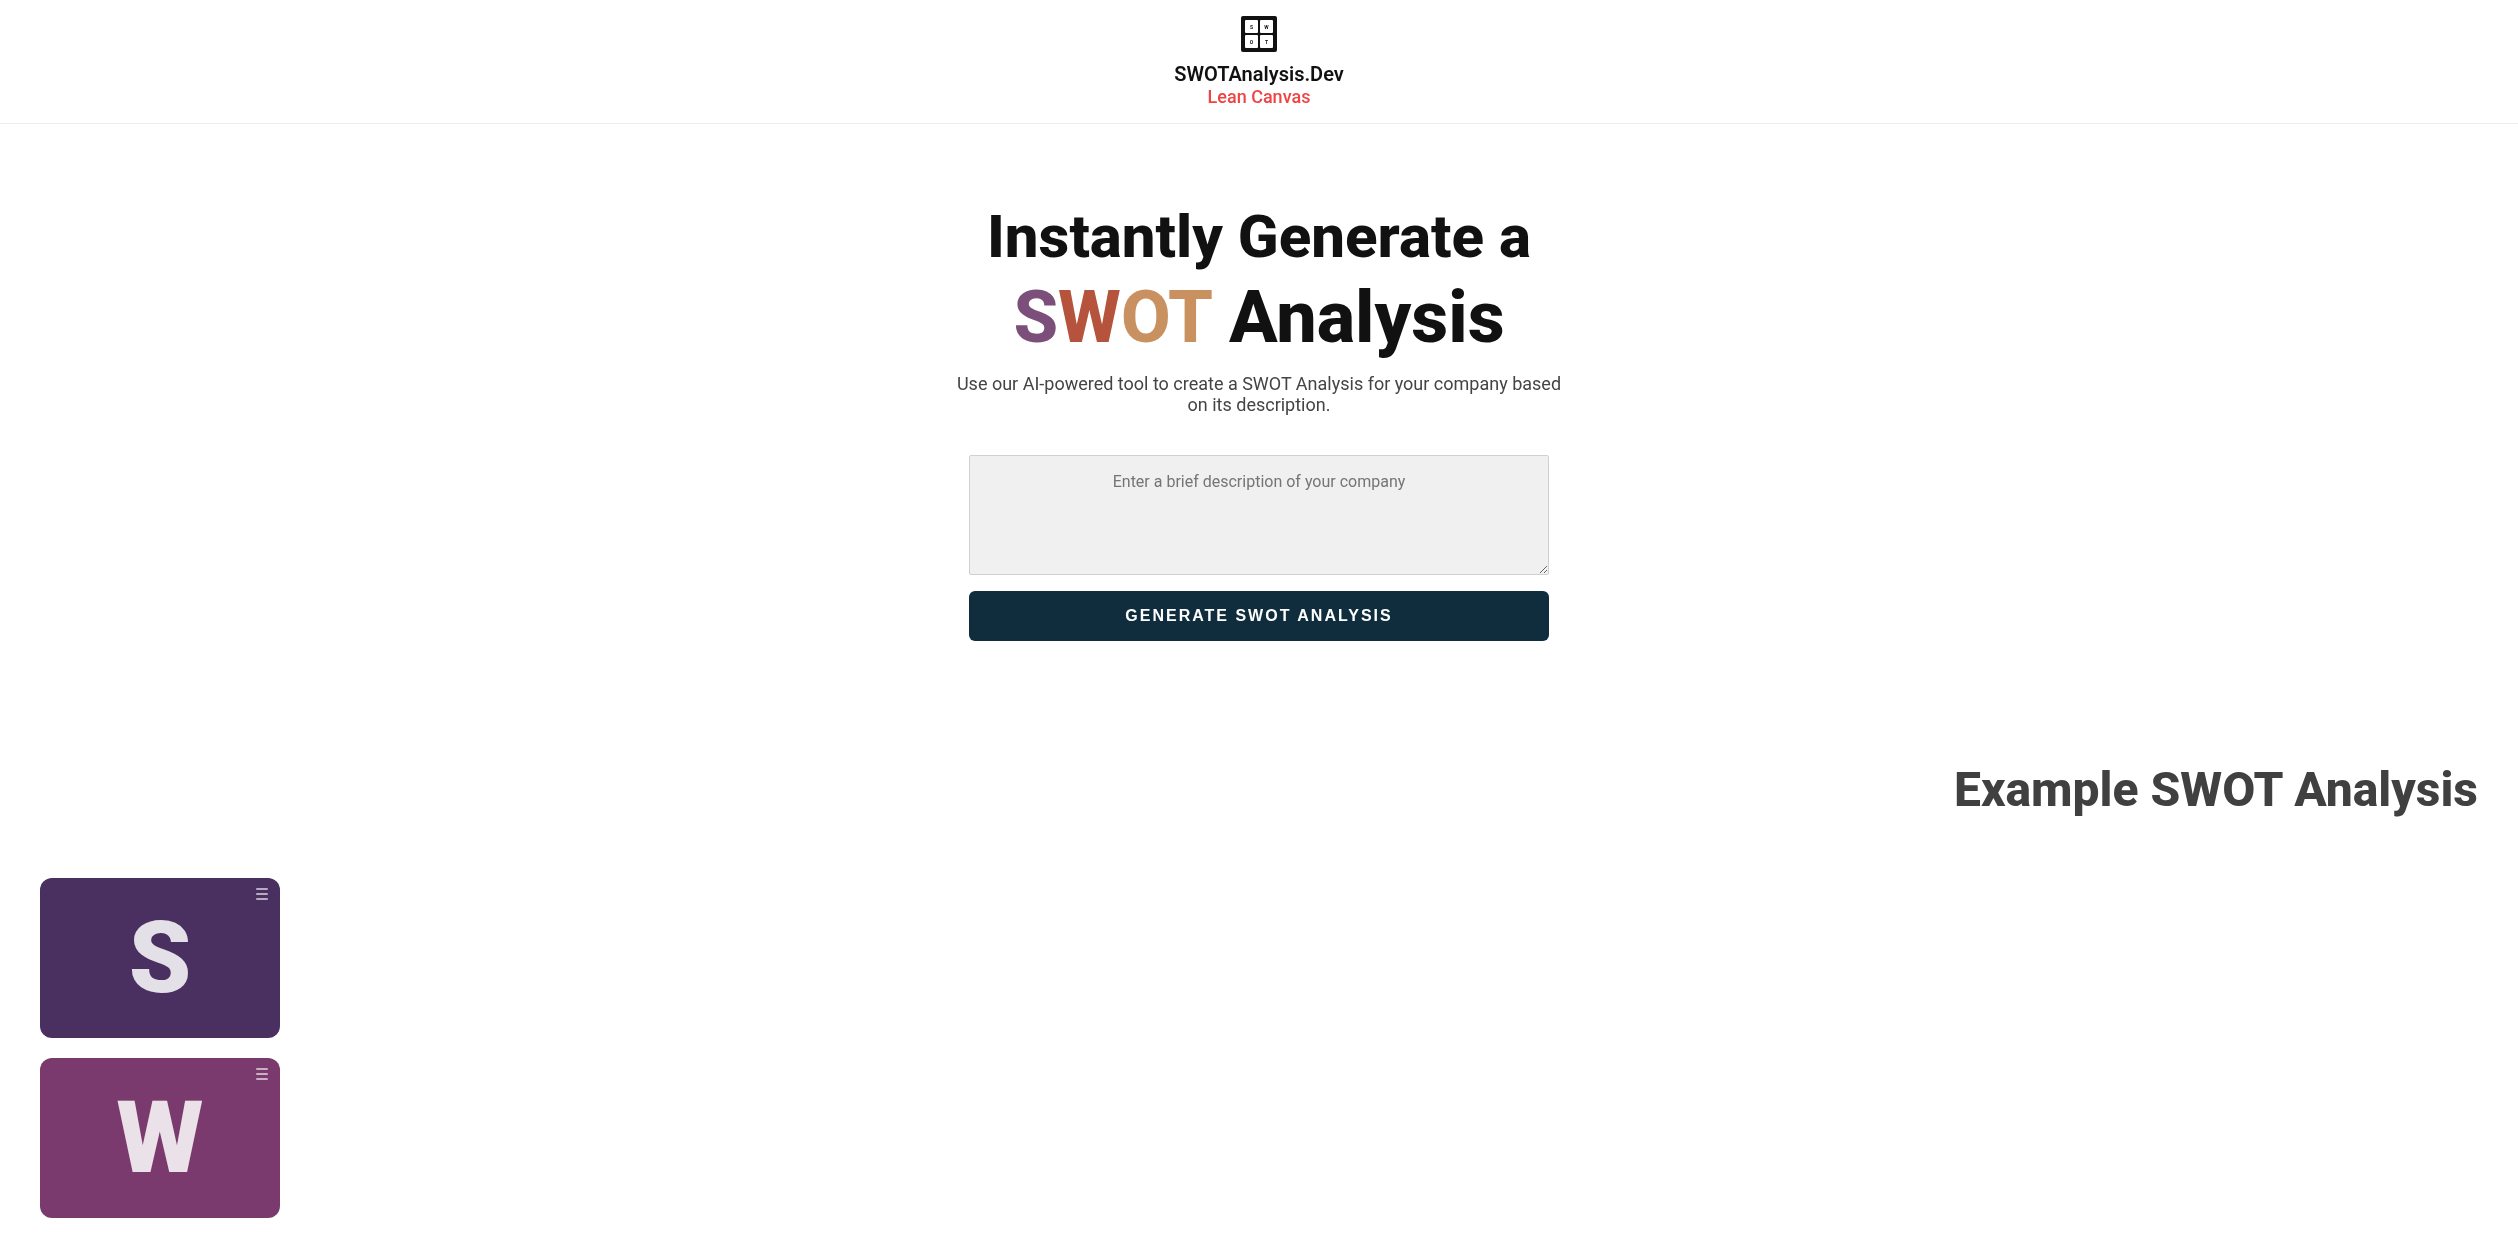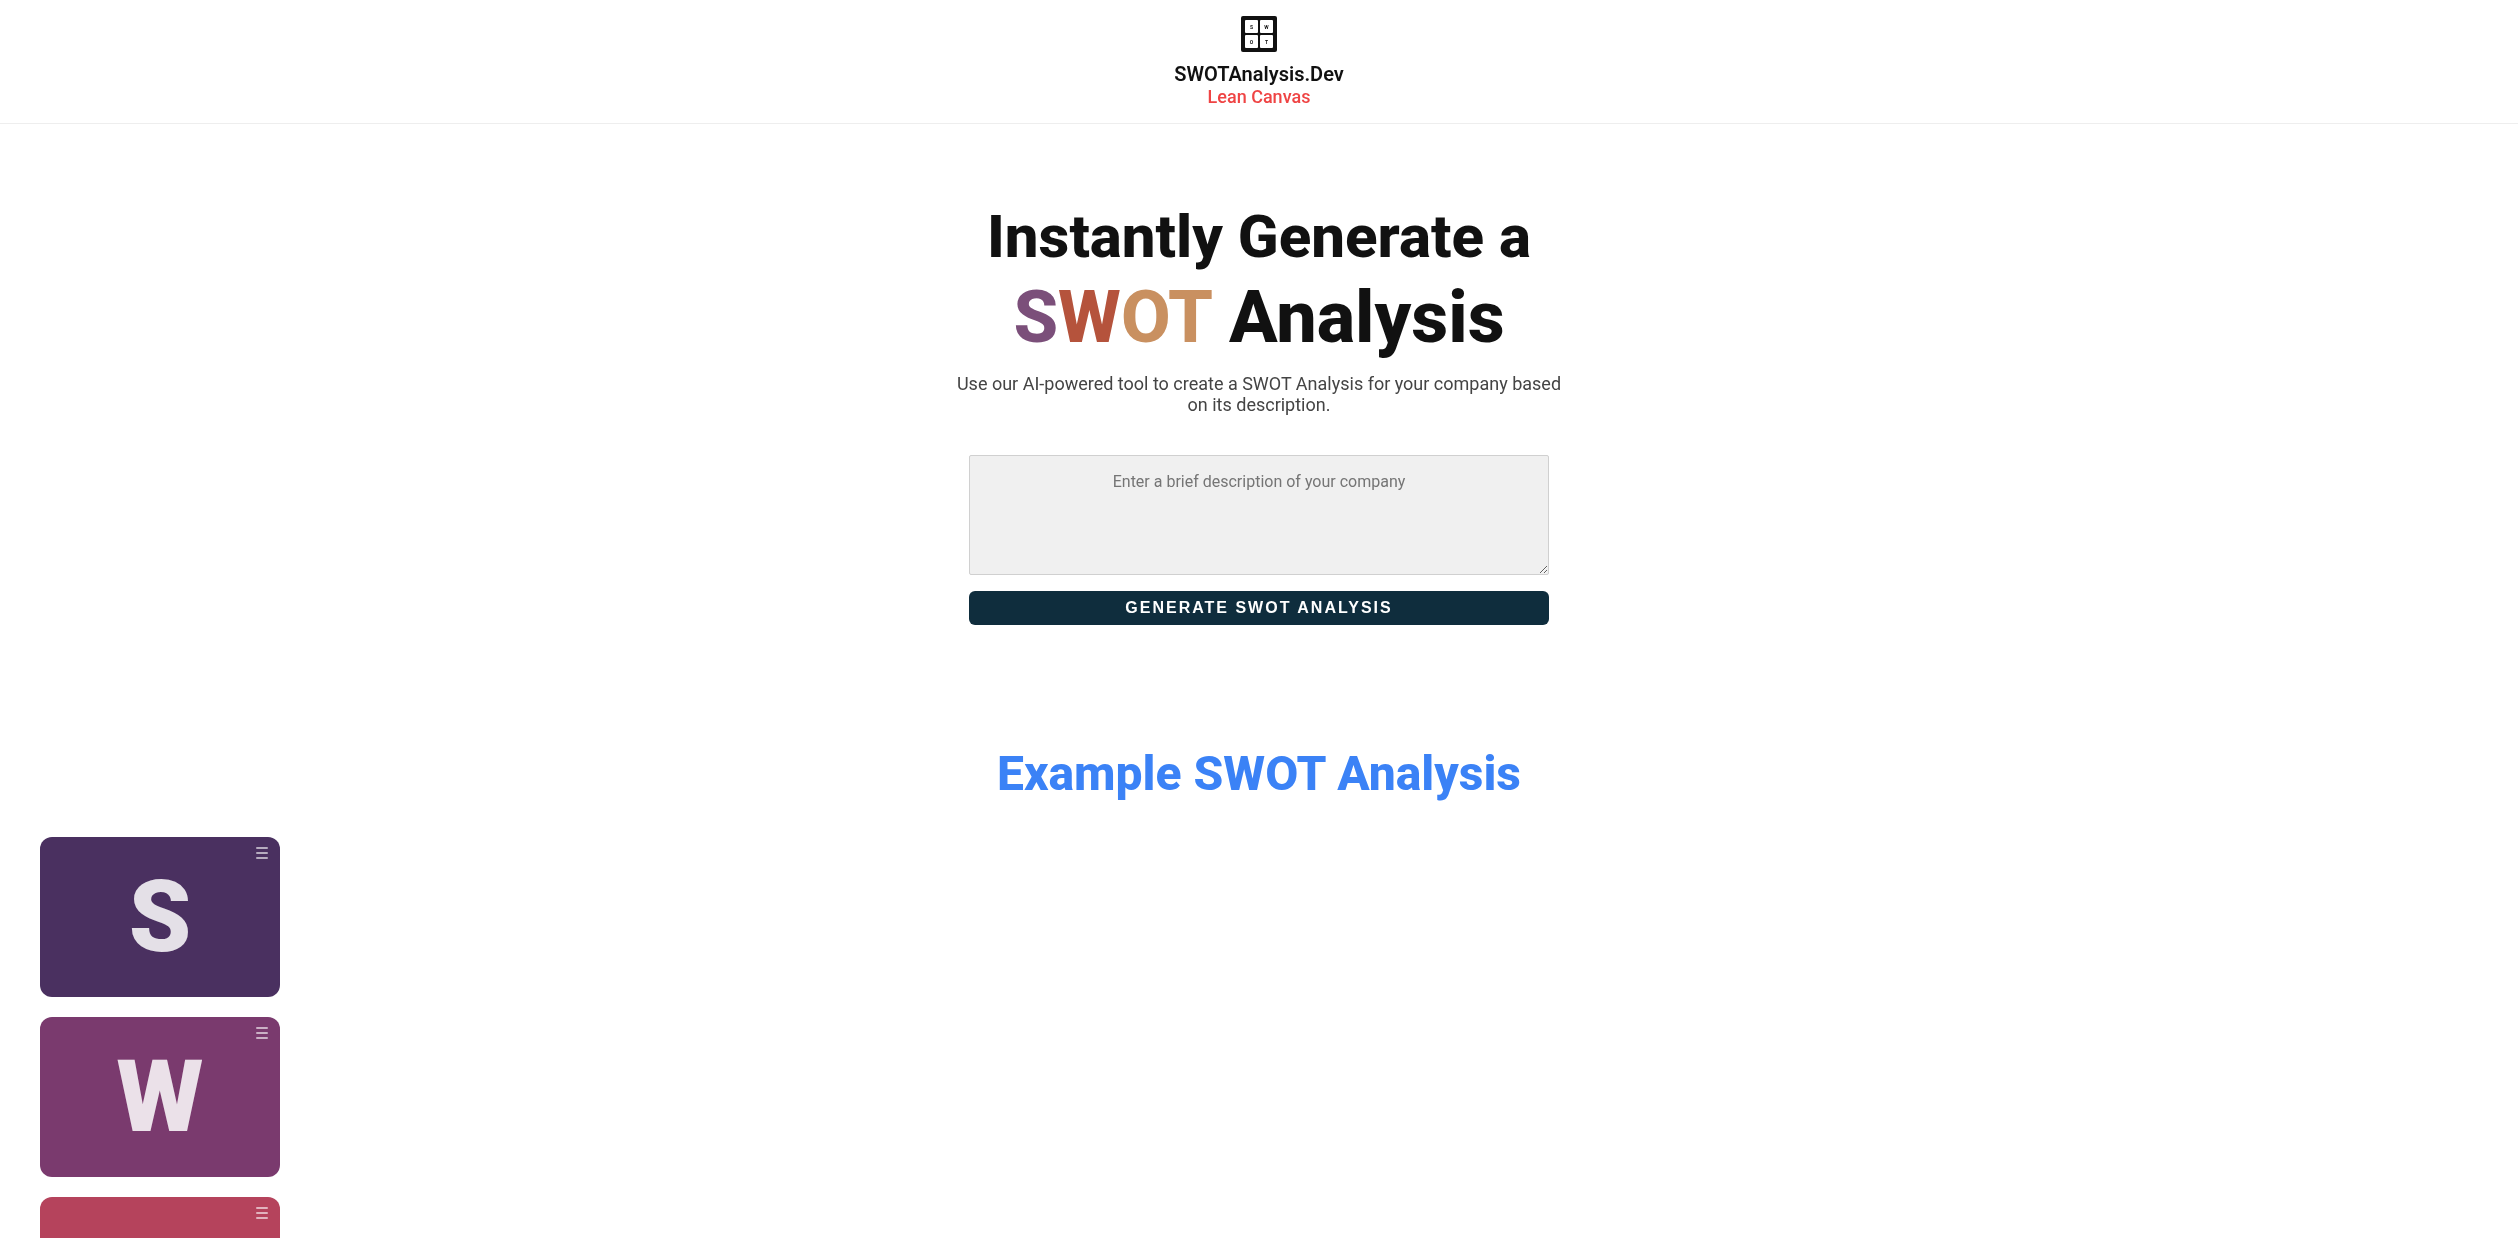--- a/index.html
+++ b/index.html
@@ -125,21 +125,21 @@
       font-size: 16px;
       color: #555;
       resize: vertical;
       font-family: inherit;
       outline: none;
       text-align: center;
     }
 
     .generate-button {
       width: 100%;
-      padding: 8px;
+      padding: 16px;
       background: #0f2d3d;
       color: #ffffff;
       border: none;
       border-radius: 6px;
       font-size: 16px;
       font-weight: 600;
       letter-spacing: 2px;
       cursor: pointer;
       text-transform: uppercase;
       transition: background 0.2s;
@@ -147,22 +147,23 @@
 
     
     .example-section {
       padding: 60px 40px 20px;
       text-align: center;
     }
 
     .example-title {
       font-size: 48px;
       font-weight: 800;
-      color: #3b82f6;
-      margin-bottom: 35px;
+      color: #404040;
+      margin-bottom: 60px;
+      text-align: right;
     }
 
     .cards-container {
       display: flex;
       justify-content: center;
       gap: 20px;
       overflow: hidden;
     }
 
     .swot-card {

